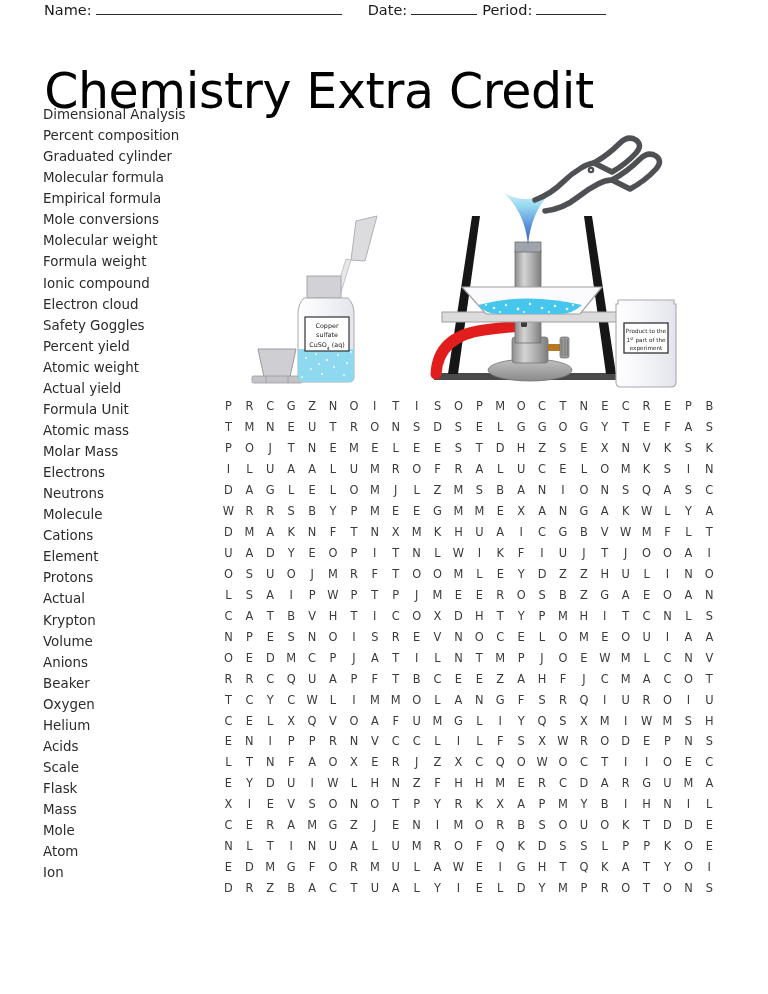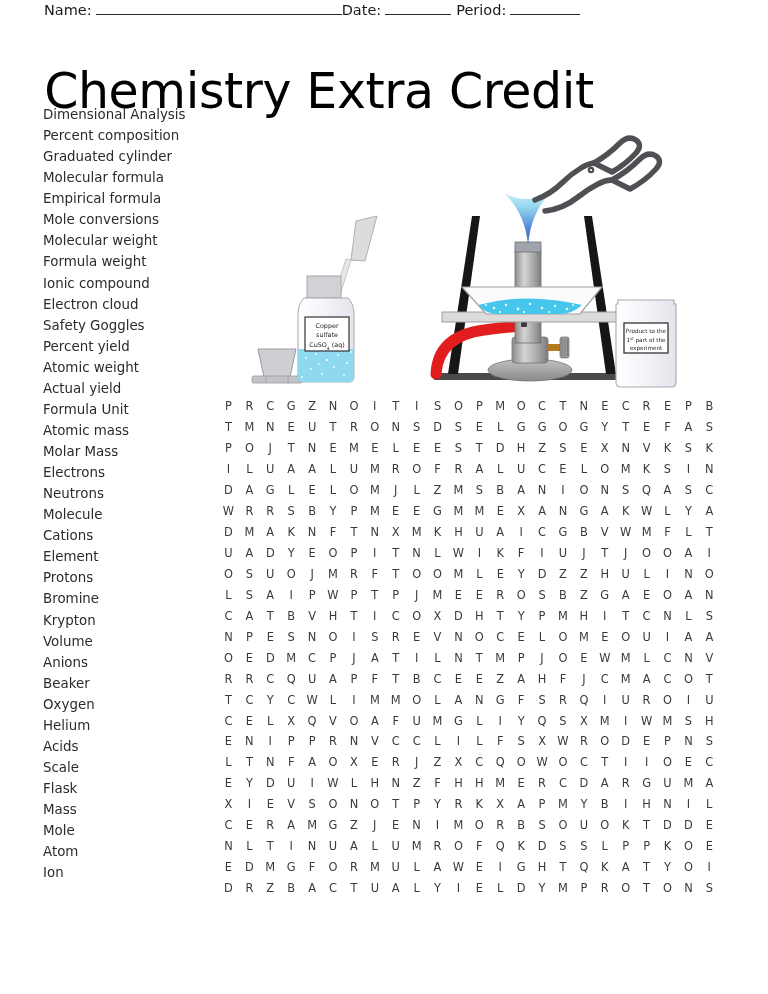--- a/index.html
+++ b/index.html
@@ -24,21 +24,21 @@
   }
   .hdr-label { white-space: nowrap; }
   .hdr-rule {
     display: inline-block;
     border-bottom: 1.4px solid #2a2a2a;
     height: 12px;
     margin-left: 4px;
   }
   #name-block { margin-left: 44px; display: flex; align-items: baseline; }
   #name-rule { width: 246px; }
-  #date-block { display: flex; align-items: baseline; }
+  #date-block { margin-left: 26px; display: flex; align-items: baseline; }
   #date-rule { width: 66px; }
   #period-block { margin-left: 5px; display: flex; align-items: baseline; }
   #period-rule { width: 70px; }
 
   
   #page-title {
     position: absolute;
     top: 30px; left: 0; width: 638px;
     text-align: center;
     font-size: 49px;
@@ -123,21 +123,21 @@
     <div class="word-item">Actual yield</div>
     <div class="word-item">Formula Unit</div>
     <div class="word-item">Atomic mass</div>
     <div class="word-item">Molar Mass</div>
     <div class="word-item">Electrons</div>
     <div class="word-item">Neutrons</div>
     <div class="word-item">Molecule</div>
     <div class="word-item">Cations</div>
     <div class="word-item">Element</div>
     <div class="word-item">Protons</div>
-    <div class="word-item">Bromine</div>
+    <div class="word-item">Actual</div>
     <div class="word-item">Krypton</div>
     <div class="word-item">Volume</div>
     <div class="word-item">Anions</div>
     <div class="word-item">Beaker</div>
     <div class="word-item">Oxygen</div>
     <div class="word-item">Helium</div>
     <div class="word-item">Acids</div>
     <div class="word-item">Scale</div>
     <div class="word-item">Flask</div>
     <div class="word-item">Mass</div>

